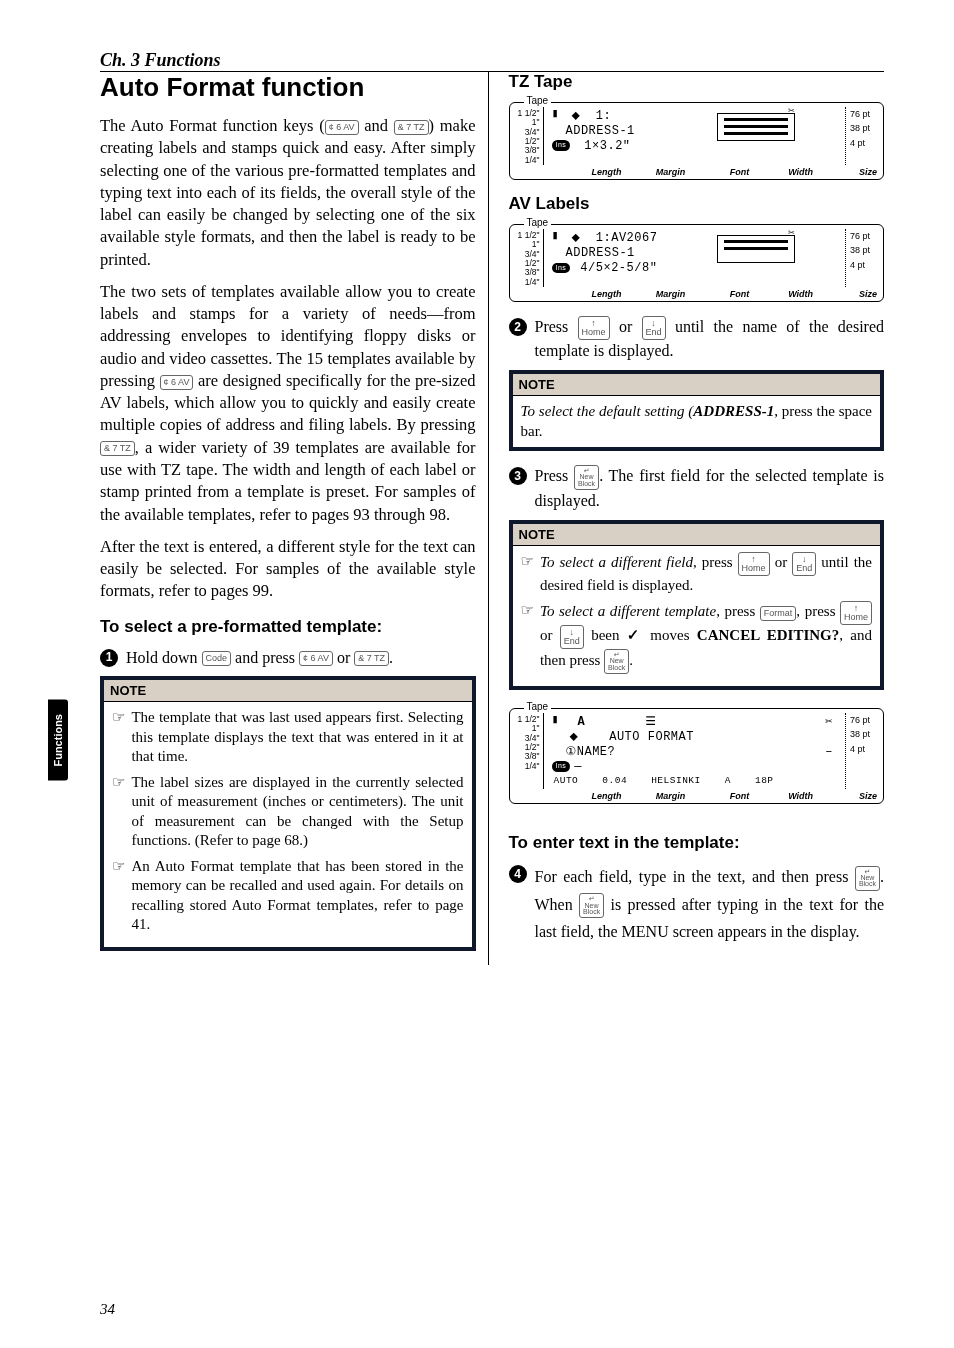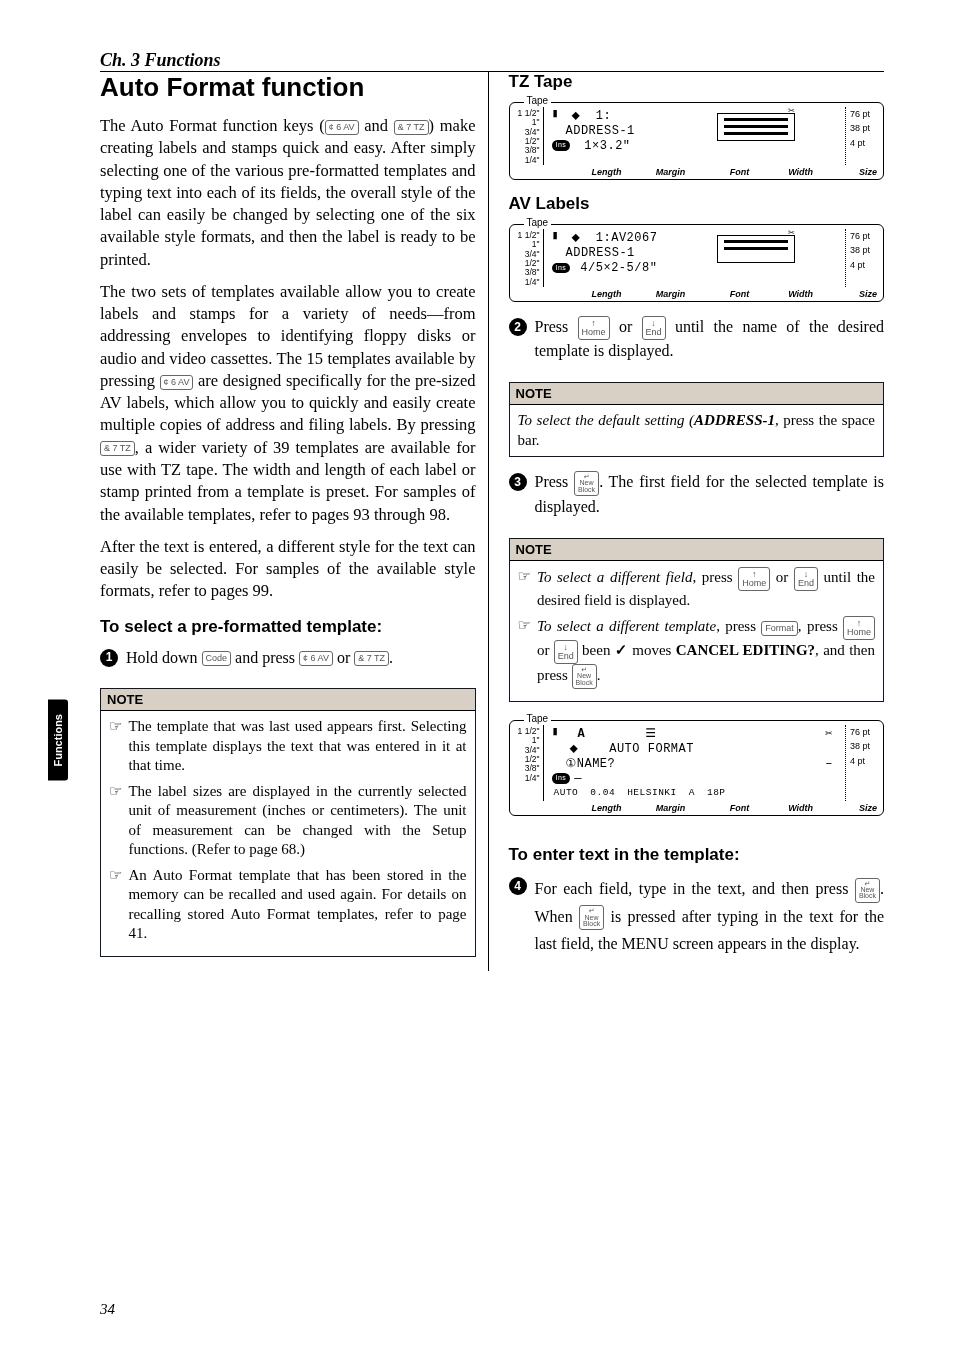--- a/index.html
+++ b/index.html
@@ -72,22 +72,22 @@
     width: 18px; height: 18px;
     background: #000; color: #fff;
     border-radius: 50%;
     font-family: Arial, sans-serif;
     font-size: 12px;
     font-weight: bold;
     flex-shrink: 0;
     margin-top: 2px;
   }
   .note-box {
-    border: 1px solid #0f172a;
-    margin: 20px 0 14px 0;
+    border: 4px solid #0f172a;
+    margin: 8px 0 14px 0;
     font-size: 15px;
   }
   .note-head {
     background: #d8d0c4;
     font-family: Arial, sans-serif;
     font-weight: bold;
     font-size: 13px;
     padding: 3px 6px;
     border-bottom: 1px solid #000;
   }
@@ -204,21 +204,21 @@
     vertical-align: middle;
     margin-right: 4px;
   }
   .bold { font-weight: bold; }
   .ital { font-style: italic; }
   .check { font-weight: bold; }
   .lcd3-row {
     display:flex;
     font-size:9.5px;
     font-family:"Courier New",monospace;
-    gap: 12px;
+    gap: 24px;
     padding-left: 2px;
   }
 </style>
 </head>
 <body>
 
 <div class="chapter-head">Ch. 3 Functions</div>
 
 <div class="side-tab">Functions</div>
 

